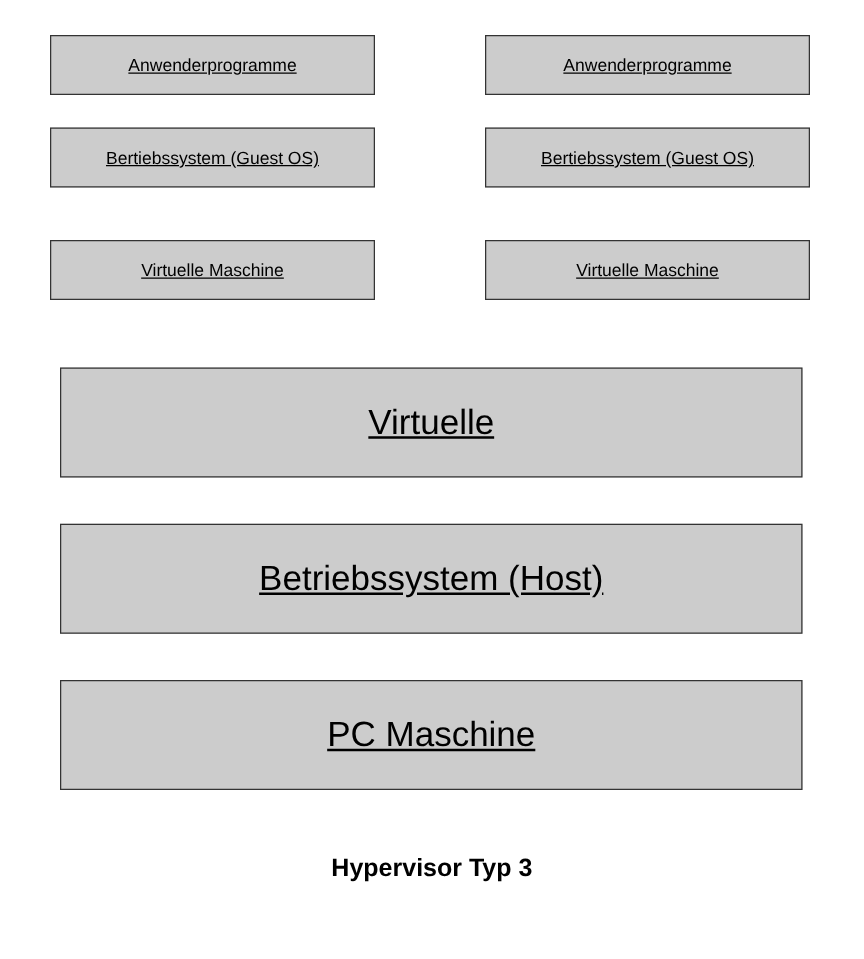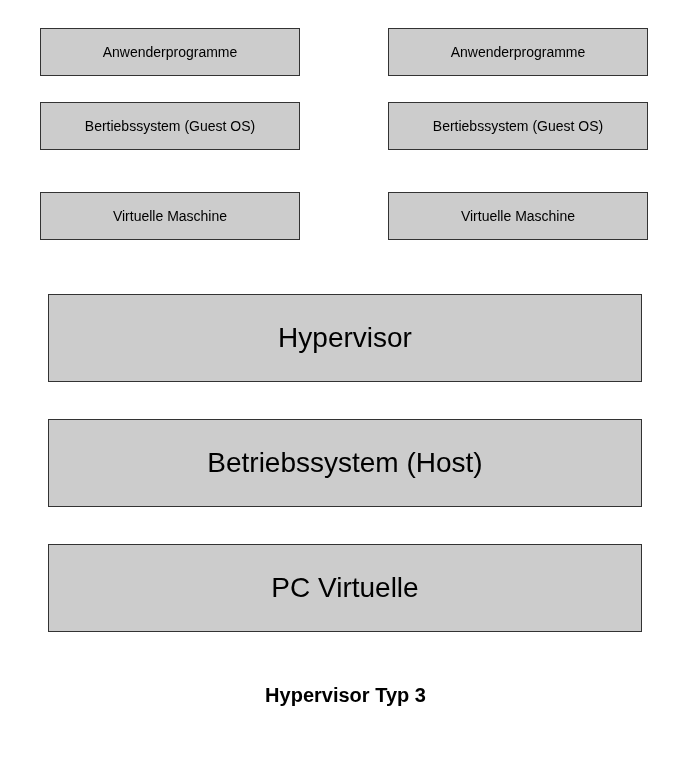--- a/index.html
+++ b/index.html
@@ -20,20 +20,21 @@
       height: 100%;
     }
     .box {
       background: #cccccc;
       border: 1px solid #333333;
       display: flex;
       align-items: center;
       justify-content: center;
       text-align: center;
       position: absolute;
+      text-decoration: underline;
     }
     .small-box {
       width: 260px;
       height: 48px;
       font-size: 14px;
     }
     .big-box {
       width: 594px;
       height: 88px;
       font-size: 28px;
@@ -69,28 +70,28 @@
   </div>
 
   <div class="box small-box left-col" style="top:192px;">
     <span>Virtuelle Maschine</span>
   </div>
   <div class="box small-box right-col" style="top:192px;">
     <span>Virtuelle Maschine</span>
   </div>
 
   <div class="box big-box" style="top:294px;">
-    <span>Hypervisor</span>
+    <span>Virtuelle</span>
   </div>
 
   <div class="box big-box" style="top:419px;">
     <span>Betriebssystem (Host)</span>
   </div>
 
   <div class="box big-box" style="top:544px;">
-    <span>PC Virtuelle</span>
+    <span>PC Maschine</span>
   </div>
 
   <div class="caption" style="top:684px;">
     <span>Hypervisor Typ 3</span>
   </div>
 
 </div>
 
 </body></html>

